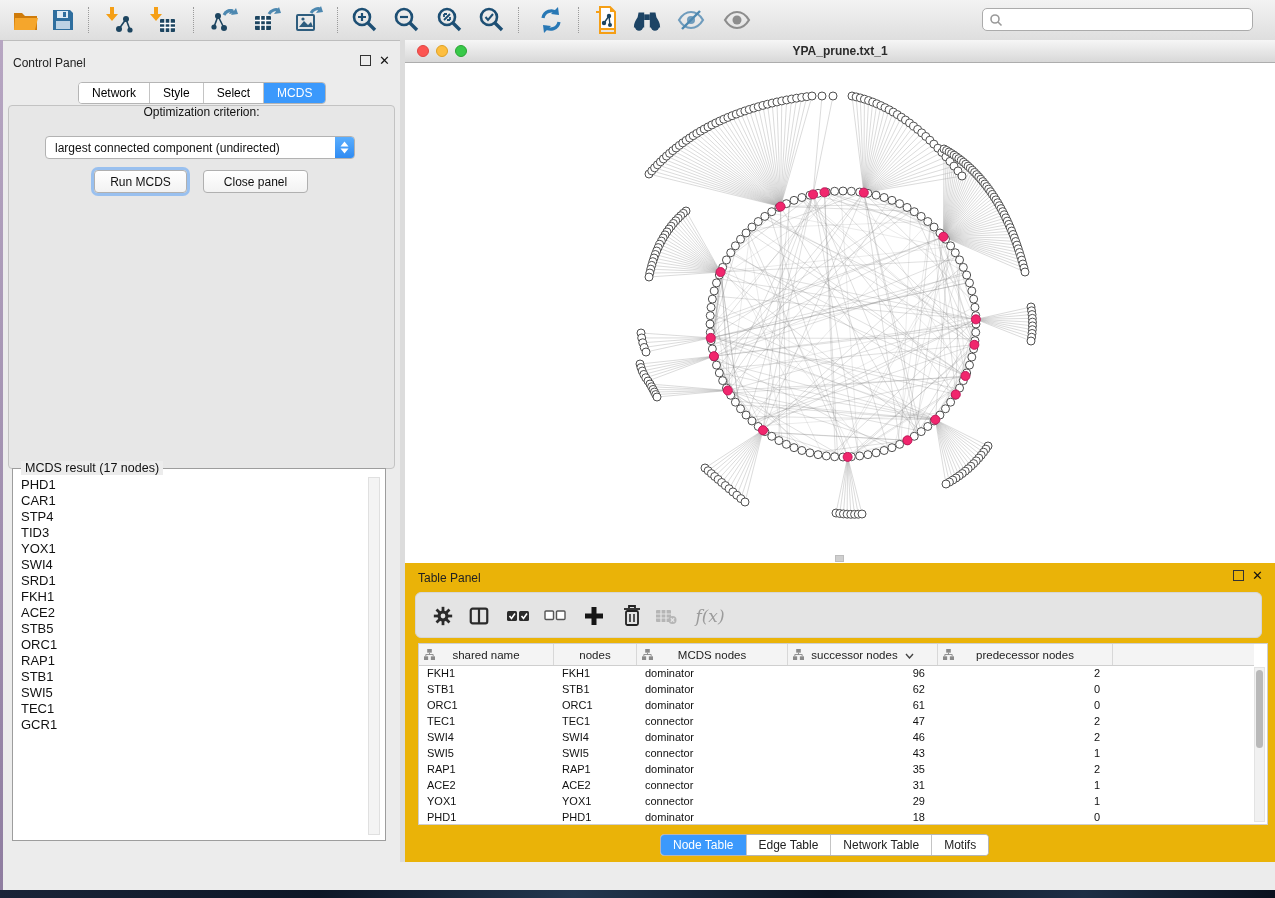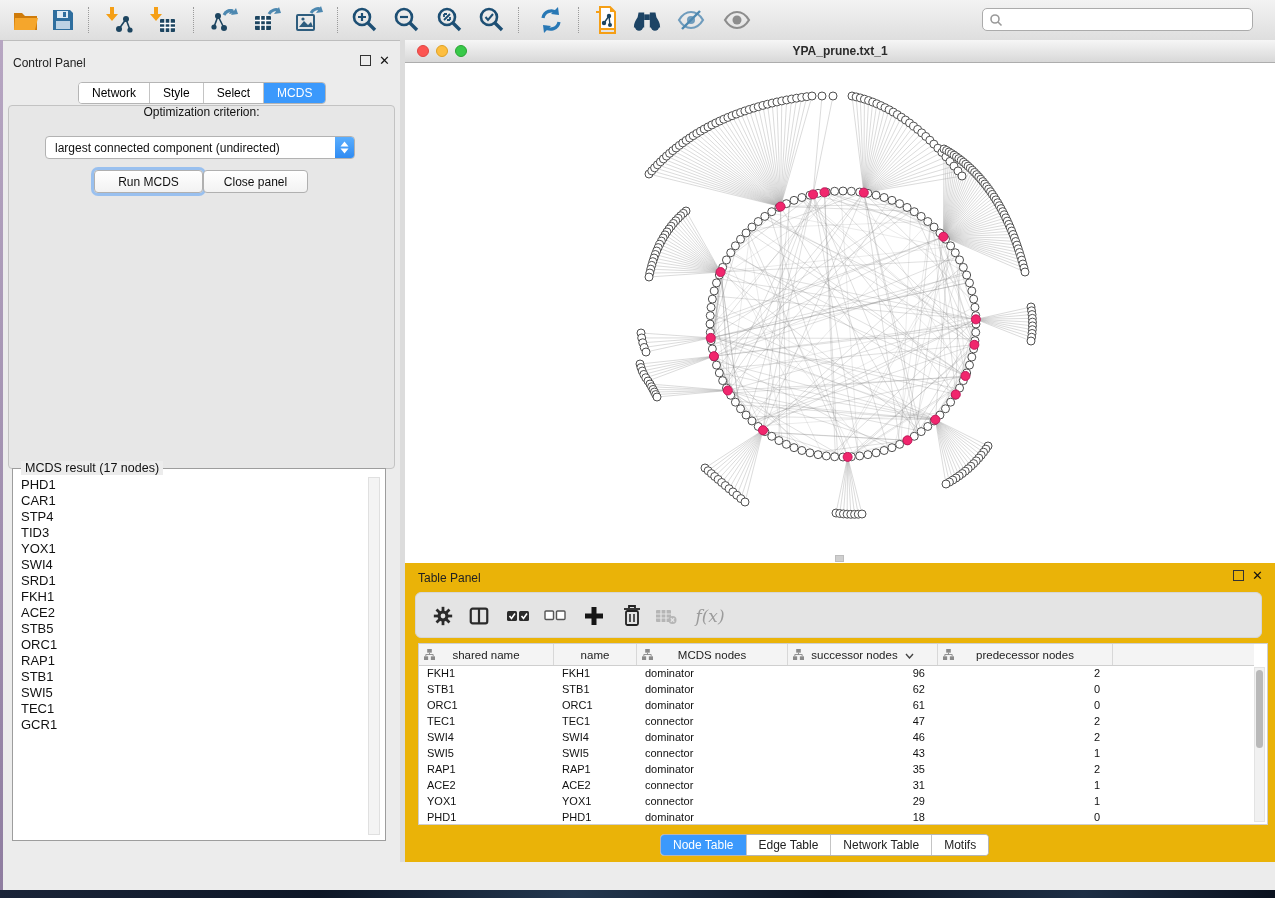--- a/index.html
+++ b/index.html
@@ -35,21 +35,21 @@
     border:1px solid #c3c3c3;border-radius:4px;}
   #opt-label{position:absolute;left:0;top:57px;width:100%;text-align:center;font-size:12px;color:#111;}
   #opt-select{position:absolute;left:42px;top:88px;width:310px;height:23px;background:#fff;border:1px solid #b2b2b2;
     border-radius:4px;display:flex;align-items:center;box-sizing:border-box;}
   #opt-select .val{flex:1;font-size:12px;padding-left:9px;color:#111;white-space:nowrap;}
   #opt-stepper{width:19px;height:21px;background:linear-gradient(#5aaefe,#2f8bf2);border-radius:0 3px 3px 0;
     display:flex;flex-direction:column;align-items:center;justify-content:center;gap:1px;}
   #opt-stepper svg{display:block;}
   .btn{position:absolute;height:23px;background:linear-gradient(#ffffff,#f2f2f2);border:1px solid #b0b0b0;border-radius:4px;
     font-size:12px;color:#111;display:flex;align-items:center;justify-content:center;box-sizing:border-box;}
-  #run-btn{left:91px;top:122px;width:109px;box-shadow:0 0 0 3px rgba(90,160,245,.55);}
+  #run-btn{left:91px;top:122px;width:93px;box-shadow:0 0 0 3px rgba(90,160,245,.55);}
   #close-btn{left:200px;top:122px;width:105px;}
   #mcds-fieldset{position:absolute;left:9px;top:420px;width:372px;height:371px;
     border:1px solid #9d9d9d;background:#fff;}
   #mcds-legend{position:absolute;left:8px;top:-8px;background:#ececec;padding:0 4px;font-size:12.5px;color:#111;}
   #mcds-list{position:absolute;left:1px;top:8px;width:352px;height:358px;overflow:hidden;font-size:13px;color:#111;padding-left:7px;}
   #mcds-list .li{height:16px;line-height:16px;}
   #mcds-scroll{position:absolute;right:5px;top:8px;width:12px;height:358px;background:#f4f4f4;border:1px solid #e0e0e0;box-sizing:border-box;}
   
   #v-split{left:400px;top:40px;width:5px;height:822px;background:#dcdcdc;}
   
@@ -1118,21 +1118,21 @@
                 <g fill="#8a8a8a">
                   <rect x="3.5" y="0" width="5" height="4"></rect>
                   <rect x="0" y="8" width="4.5" height="4"></rect>
                   <rect x="7.5" y="8" width="4.5" height="4"></rect>
                 </g>
                 <path d="M6 4v2M2 8V6h8v2" stroke="#8a8a8a" fill="none"></path>
               </svg></span>
           <span>shared name</span>
         </div>
         <div class="hcell" style="width:83px">
-          <span>name</span>
+          <span>nodes</span>
         </div>
         <div class="hcell" style="width:151px">
           <span class="hico"><svg width="11" height="11" viewBox="0 0 12 12">
                 <g fill="#8a8a8a">
                   <rect x="3.5" y="0" width="5" height="4"></rect>
                   <rect x="0" y="8" width="4.5" height="4"></rect>
                   <rect x="7.5" y="8" width="4.5" height="4"></rect>
                 </g>
                 <path d="M6 4v2M2 8V6h8v2" stroke="#8a8a8a" fill="none"></path>
               </svg></span>

